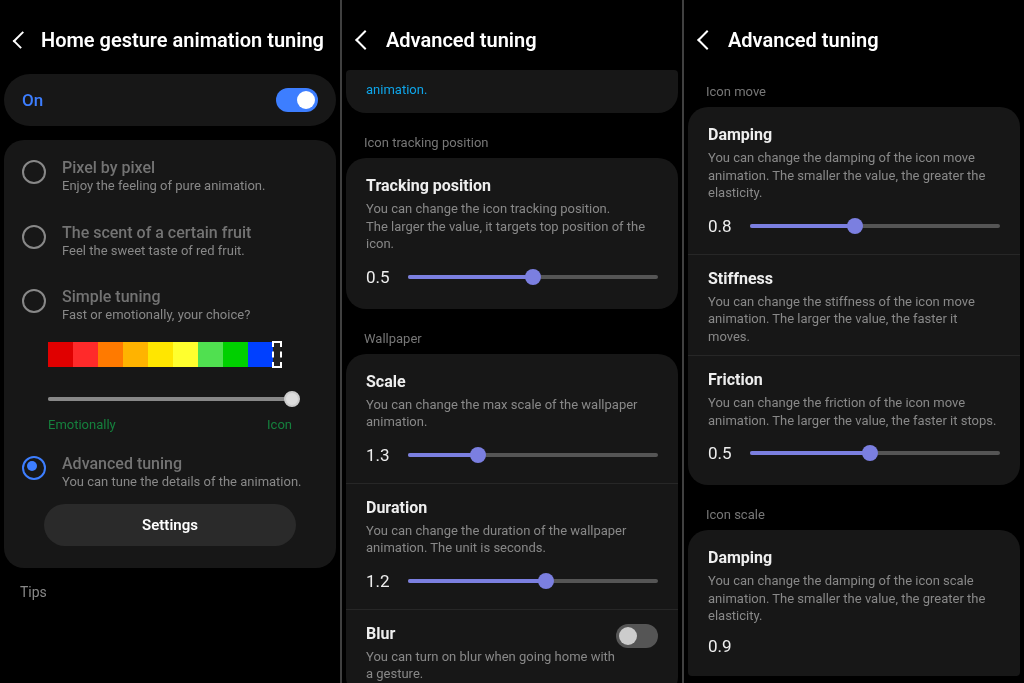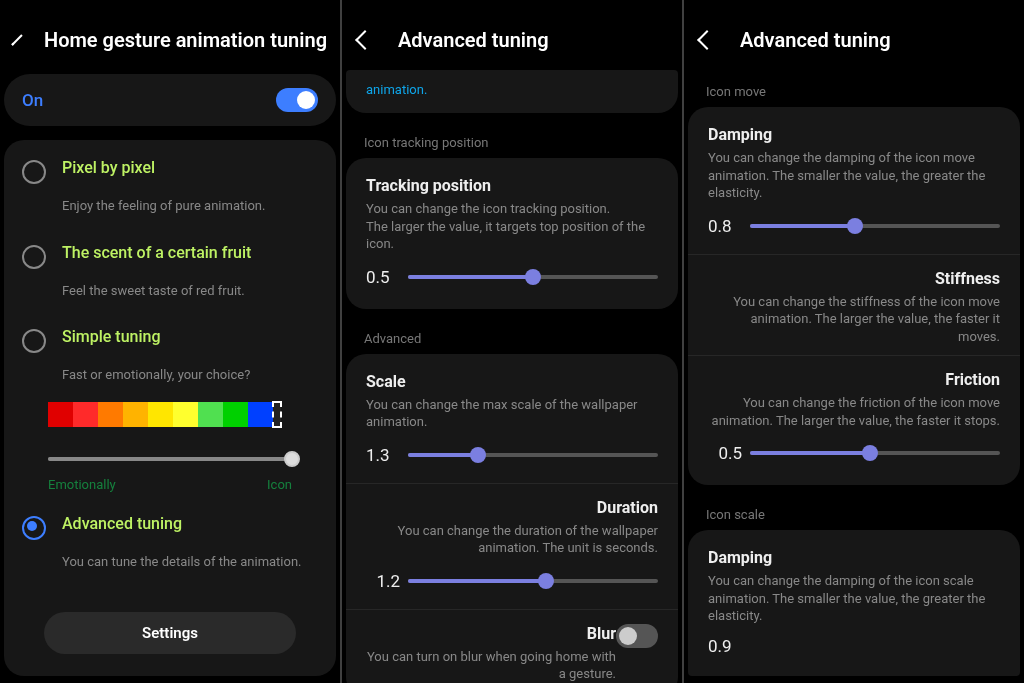--- a/index.html
+++ b/index.html
@@ -35,21 +35,20 @@
     width: 12px;
     height: 12px;
     border-left: 2.5px solid #fff;
     border-bottom: 2.5px solid #fff;
     transform: rotate(45deg);
   }
   .title {
     font-size: 20px;
     font-weight: 600;
     white-space: nowrap;
-    margin-left: 12px;
   }
   .card {
     background: #171717;
     border-radius: 20px;
     padding: 4px 0;
     margin: 0 4px 8px 4px;
   }
   .card-flat-top {
     border-top-left-radius: 4px;
     border-top-right-radius: 4px;
@@ -112,26 +111,26 @@
     content: "";
     position: absolute;
     width: 10px; height: 10px;
     background: #3d7eff;
     border-radius: 50%;
     top: 3px; left: 3px;
   }
   .item-text .item-title {
     font-size: 16px;
     font-weight: 500;
-    color:#bef264;
+    color:#737373;
   }
   .item-text .item-sub {
     font-size: 13px;
     color: #888;
-    margin-top: 20px;
+    margin-top: 0;
     line-height: 1.35;
   }
   .color-row {
     display: flex;
     gap: 0;
     padding: 4px 28px 14px 44px;
   }
   .color-swatch {
     width: 25px;
     height: 25px;
@@ -183,35 +182,34 @@
     top: 4px;
     transform: translateX(-50%);
   }
   .slider.mono .fill { background:#888; }
   .slider.mono .thumb { background:#ddd; border:2px solid #ccc; box-sizing:border-box;}
   .settings-btn {
     background: #2a2a2a;
     border-radius: 22px;
     text-align: center;
     padding: 12px 0;
-    margin: 28px 40px 18px 40px;
+    margin: 0 40px 18px 40px;
     font-size: 15px;
     font-weight: 600;
   }
   .section-label {
     font-size: 13px;
     color: #777;
     padding: 14px 22px 8px 22px;
   }
   .setting {
     padding: 14px 20px 10px 20px;
   }
   .setting + .setting {
     border-top: 1px solid rgba(255,255,255,0.07);
-    text-align: right;
   }
   .setting-title {
     font-size: 16px;
     font-weight: 700;
     color:#eee;
   }
   .setting-desc {
     font-size: 13px;
     color: #888;
     margin-top: 5px;
@@ -356,21 +354,21 @@
               <div class="slider">
             <div class="track"></div>
                 <div class="fill" id="f-p2a" style="width: 50%;"></div>
                 <div class="thumb" id="t-p2a" style="left: 50%;"></div>
           </div>
             </div>
         </div>
       </div>
     </div>
 
-    <div class="section-label">Advanced</div>
+    <div class="section-label">Wallpaper</div>
     <div class="card">
       <div class="setting">
         <div class="setting-title">Scale</div>
         <div class="setting-desc">You can change the max scale of the wallpaper animation.</div>
         <div class="slider-row">
           <span class="slider-val">1.3</span>
           <div class="slider-container">
               <div class="slider">
             <div class="track"></div>
                 <div class="fill" id="f-p2b" style="width: 28%;"></div>

